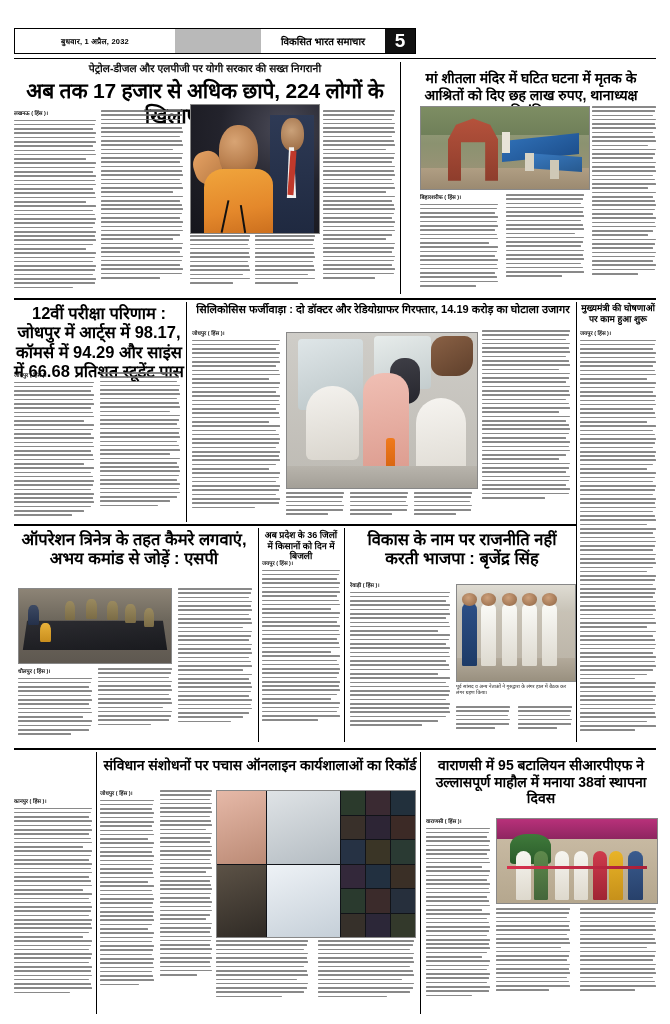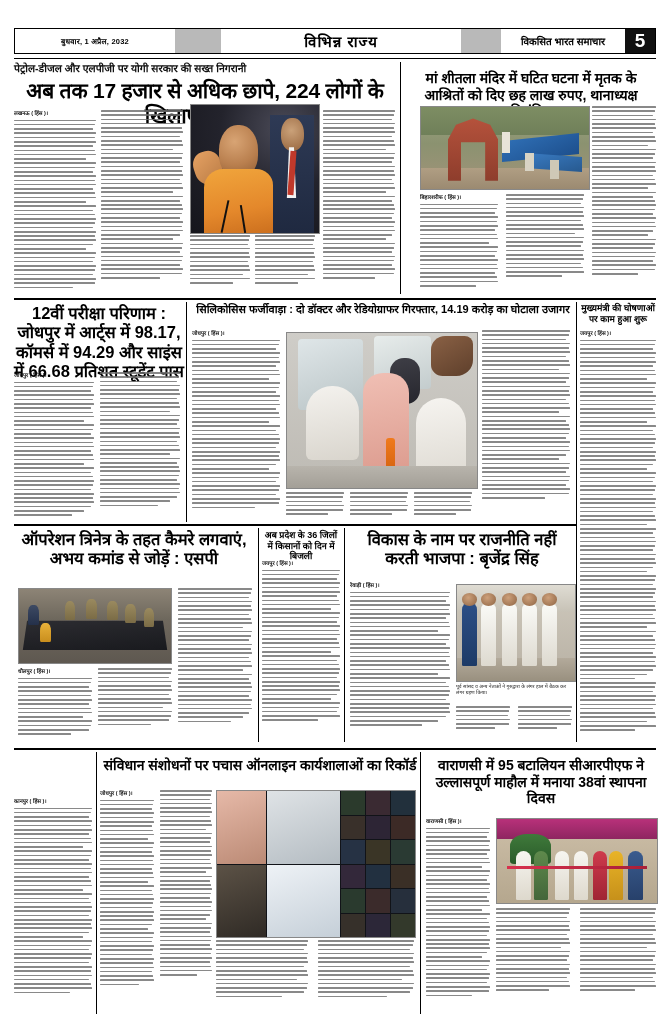--- a/index.html
+++ b/index.html
@@ -32,21 +32,21 @@
     font-size:10px;font-weight:bold;
   }
   .mh-pageno{
     background:#111;color:#fff;width:30px;display:flex;align-items:center;justify-content:center;
     font-size:19px;font-weight:bold;border:1px solid #000;border-left:none;
   }
   .rule-top{position:absolute;left:14px;top:58px;width:642px;height:0;border-top:1.6px solid #000;}
 
   
   .kicker{
-    font-size:10.5px;font-weight:bold;line-height:1.25;color:#111;
+    font-size:10.5px;font-weight:bold;text-align:center;line-height:1.25;color:#111;
   }
   .headline{
     font-weight:bold;text-align:center;color:#000;line-height:1.18;
   }
   .h-xl{font-size:21px;letter-spacing:-.2px;}
   .h-lg{font-size:16.5px;}
   .h-md{font-size:14px;}
   .h-sm{font-size:11px;}
   .h-xs{font-size:9px;}
 
@@ -147,21 +147,20 @@
   .ph-crpf .pp.b{background:linear-gradient(175deg,#3a5c8f,#27406a);}
 </style>
 </head>
 <body>
 
 <div class="page">
 
   <div class="masthead">
     <div class="mh-date">बुधवार, 1 अप्रैल, 2032</div>
     <div class="mh-gapL"></div>
-    <div class="mh-section">विभिन्न राज्य</div>
     <div class="mh-gapR"></div>
     <div class="mh-brand">विकसित भारत समाचार</div>
     <div class="mh-pageno">5</div>
   </div>
   <div class="rule-top"></div>
 
   <div class="vr" style="left:400px;top:62px;height:232px;"></div>
 
   <div class="col" style="left:14px;top:62px;width:382px;">
     <div class="kicker">पेट्रोल-डीजल और एलपीजी पर योगी सरकार की सख्त निगरानी</div>

